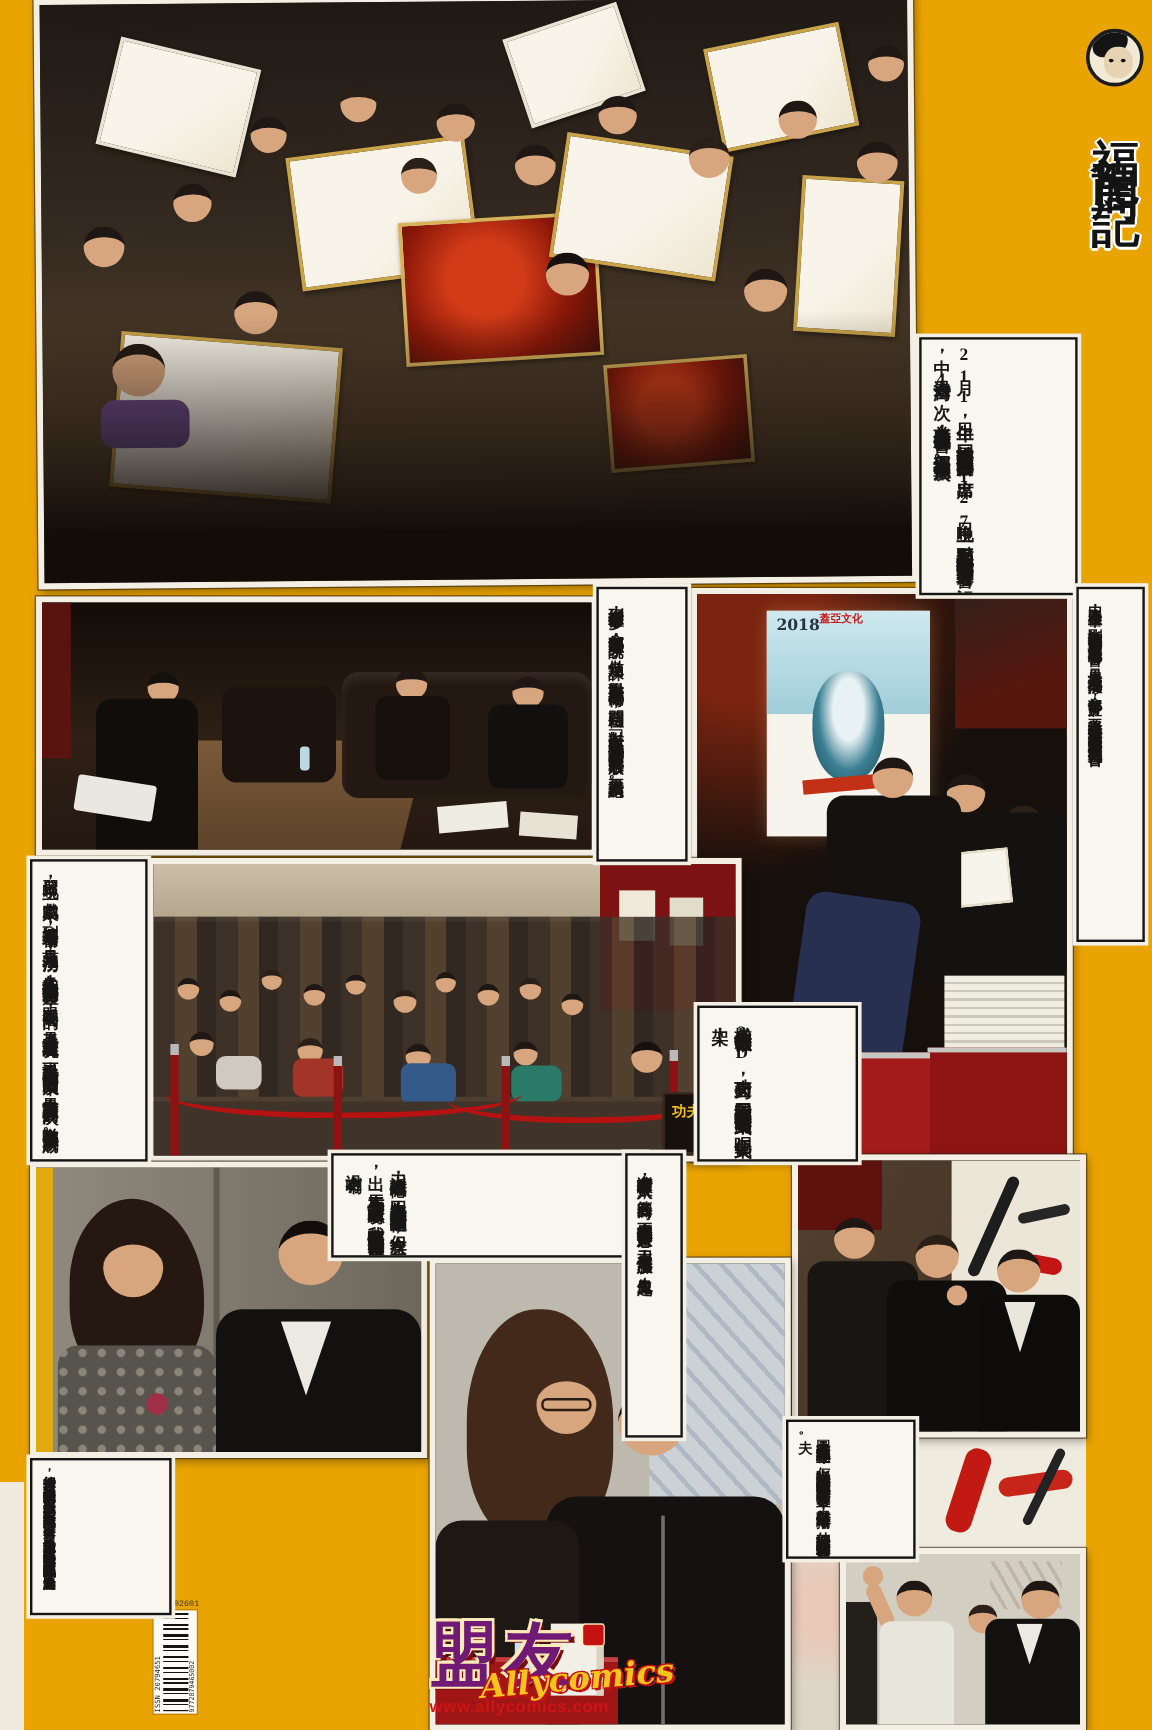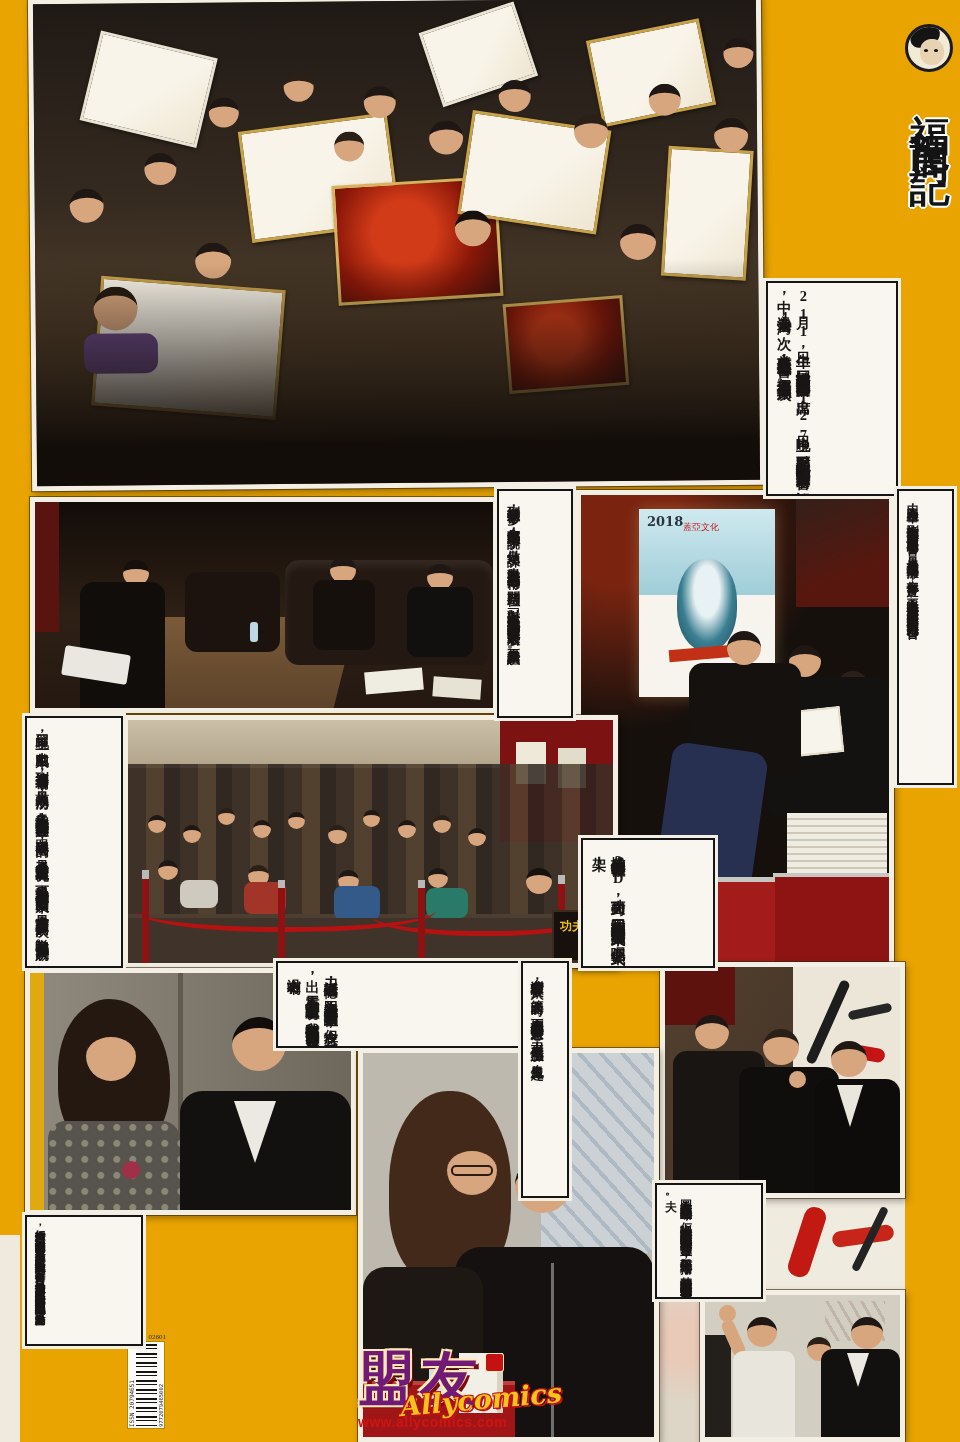--- a/index.html
+++ b/index.html
@@ -29,21 +29,21 @@
     text-shadow:-2px -2px 0 #ffe9b8,2px -2px 0 #ffe9b8,-2px 2px 0 #ffe9b8,3px 3px 0 #7d0b0b}
   .brand-seal{position:absolute;left:128px;top:14px;width:17px;height:17px;background:#c41212;border-radius:2px;box-shadow:0 0 0 1px #ffe9b8}
   .brand-script{position:absolute;left:42px;top:44px;font-family:"DejaVu Serif",serif;font-style:italic;font-weight:700;font-size:27px;color:#f6c51d;transform:rotate(-5deg);
     text-shadow:-1px -1px 0 #c21212,1px -1px 0 #c21212,-1px 1px 0 #c21212,2px 2px 0 #c21212}
   .brand-url{position:absolute;left:0;top:74px;font-size:14px;font-weight:bold;color:#cf1414;letter-spacing:.5px}
   
   .barcode{position:absolute;left:128px;top:1342px;width:36px;height:86px;background:#fcfbf7;z-index:4;display:flex;box-shadow:0 0 0 1px rgba(0,0,0,.2)}
   .bc-issn{writing-mode:vertical-rl;transform:rotate(180deg);font-size:6px;color:#222;font-family:"DejaVu Sans Mono",monospace;padding:1px 0}
   .bc-bars{flex:1;margin:2px 1px;background:repeating-linear-gradient(to bottom,#141414 0 2px,transparent 2px 4px,#141414 4px 5px,transparent 5px 9px)}
   .bc-digits{writing-mode:vertical-rl;transform:rotate(180deg);font-size:5.5px;color:#222;font-family:"DejaVu Sans Mono",monospace;padding:1px 0}
-  .bc-code{position:absolute;right:-2px;top:-9px;font-size:7px;color:#333;font-family:Liberation Serif, serif}
+  .bc-code{position:absolute;right:-2px;top:-9px;font-size:7px;color:#333;font-family:Liberation Mono, monospace}
   .panel{position:absolute;z-index:0;overflow:hidden}
 </style>
 </head>
 <body>
 
 <div class="page">
 
   <div class="mast-logo">
     <div class="hair"></div>
     <div class="face"></div>
@@ -108,21 +108,21 @@
   <div class="tb" style="left:497px;top:489px;width:76px;height:229px">
     <p class="vt" style="font-size:13px">到場媒體非常多，全部都睇過功夫小說，做足功課，對漫畫版亦滿有期待，問題到位，對出版方「蓋亞文化」特別為簽名會而製作嘅跨頁簽名版，更是讚不絕口。</p>
   </div>
 
   <div class="ph" id="photo3" style="left:576px;top:490px;width:318px;height:478px">
     <div style="left:0;top:0;width:308px;height:468px;background:radial-gradient(circle at 12% 6%,#7a2410 0 12%,rgba(122,36,16,0) 40%),#16100c"></div>
     <div style="left:215px;top:0;width:93px;height:112px;background:linear-gradient(160deg,#33201a,#58170e 70%)"></div>
     <div style="left:58px;top:14px;width:136px;height:188px;background:#f6f4ec;box-shadow:0 0 14px rgba(255,210,140,.25)">
       <div style="left:0;top:0;width:136px;height:86px;background:linear-gradient(180deg,#cfe9ef,#9fcdd8);"></div>
       <span style="left:8px;top:5px;font-size:13px;font-weight:bold;color:#2a3440;font-family:'DejaVu Serif',serif">2018</span>
-      <span style="left:44px;top:12px;font-size:9px;font-weight:normal;color:#c21a1a">蓋亞文化</span>
+      <span style="left:44px;top:0;font-size:9px;font-weight:bold;color:#c21a1a">蓋亞文化</span>
       <div style="left:38px;top:50px;width:60px;height:92px;background:radial-gradient(ellipse at 50% 35%,#e8f2f4 0 30%,#3b7f92 60%,#1e4b5a);border-radius:46%"></div>
       <div style="left:30px;top:138px;width:76px;height:12px;background:#c23016;transform:rotate(-5deg)"></div>
     </div>
     <div class="fc" style="left:208px;top:150px;width:32px;height:32px"></div>
     <div class="fc" style="left:256px;top:176px;width:32px;height:32px;border-color:#2b2018"></div>
     <div style="left:186px;top:182px;width:122px;height:140px;background:#141210;border-radius:12px"></div>
     <div style="left:203px;top:214px;width:58px;height:46px;background:#f7f4eb;transform:rotate(-6deg);box-shadow:inset 0 0 0 2px #e3dcc8"></div>
     <div style="left:108px;top:168px;width:112px;height:112px;background:#14110e;border-radius:14px"></div>
     <div class="fc" style="left:146px;top:136px;width:34px;height:34px"></div>
     <div style="left:82px;top:252px;width:96px;height:152px;background:#283052;border-radius:16px;transform:rotate(8deg)"></div>

